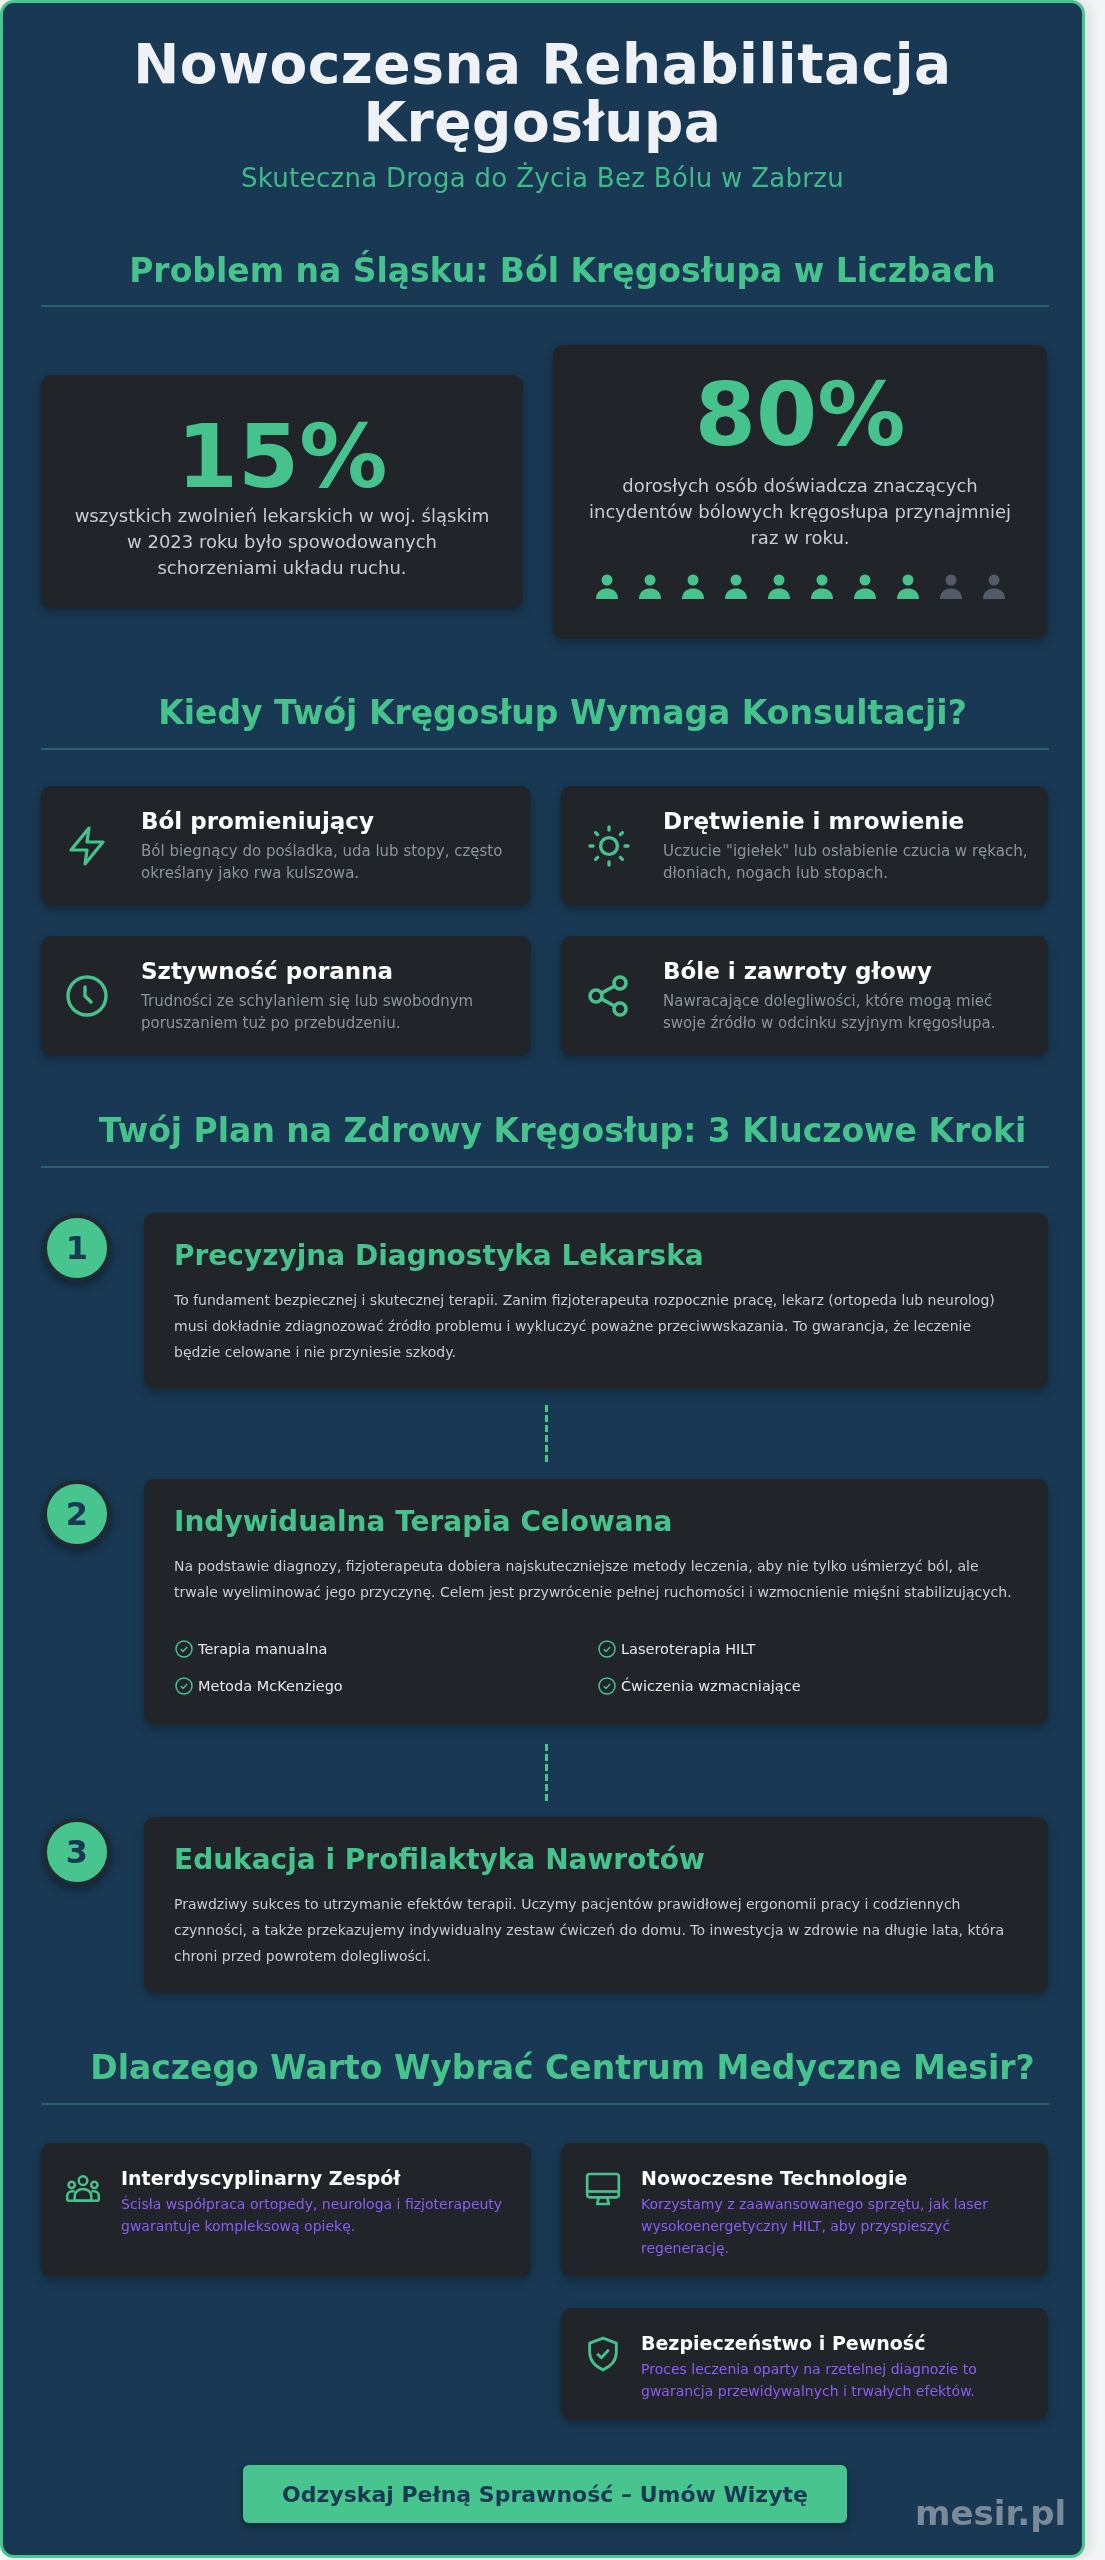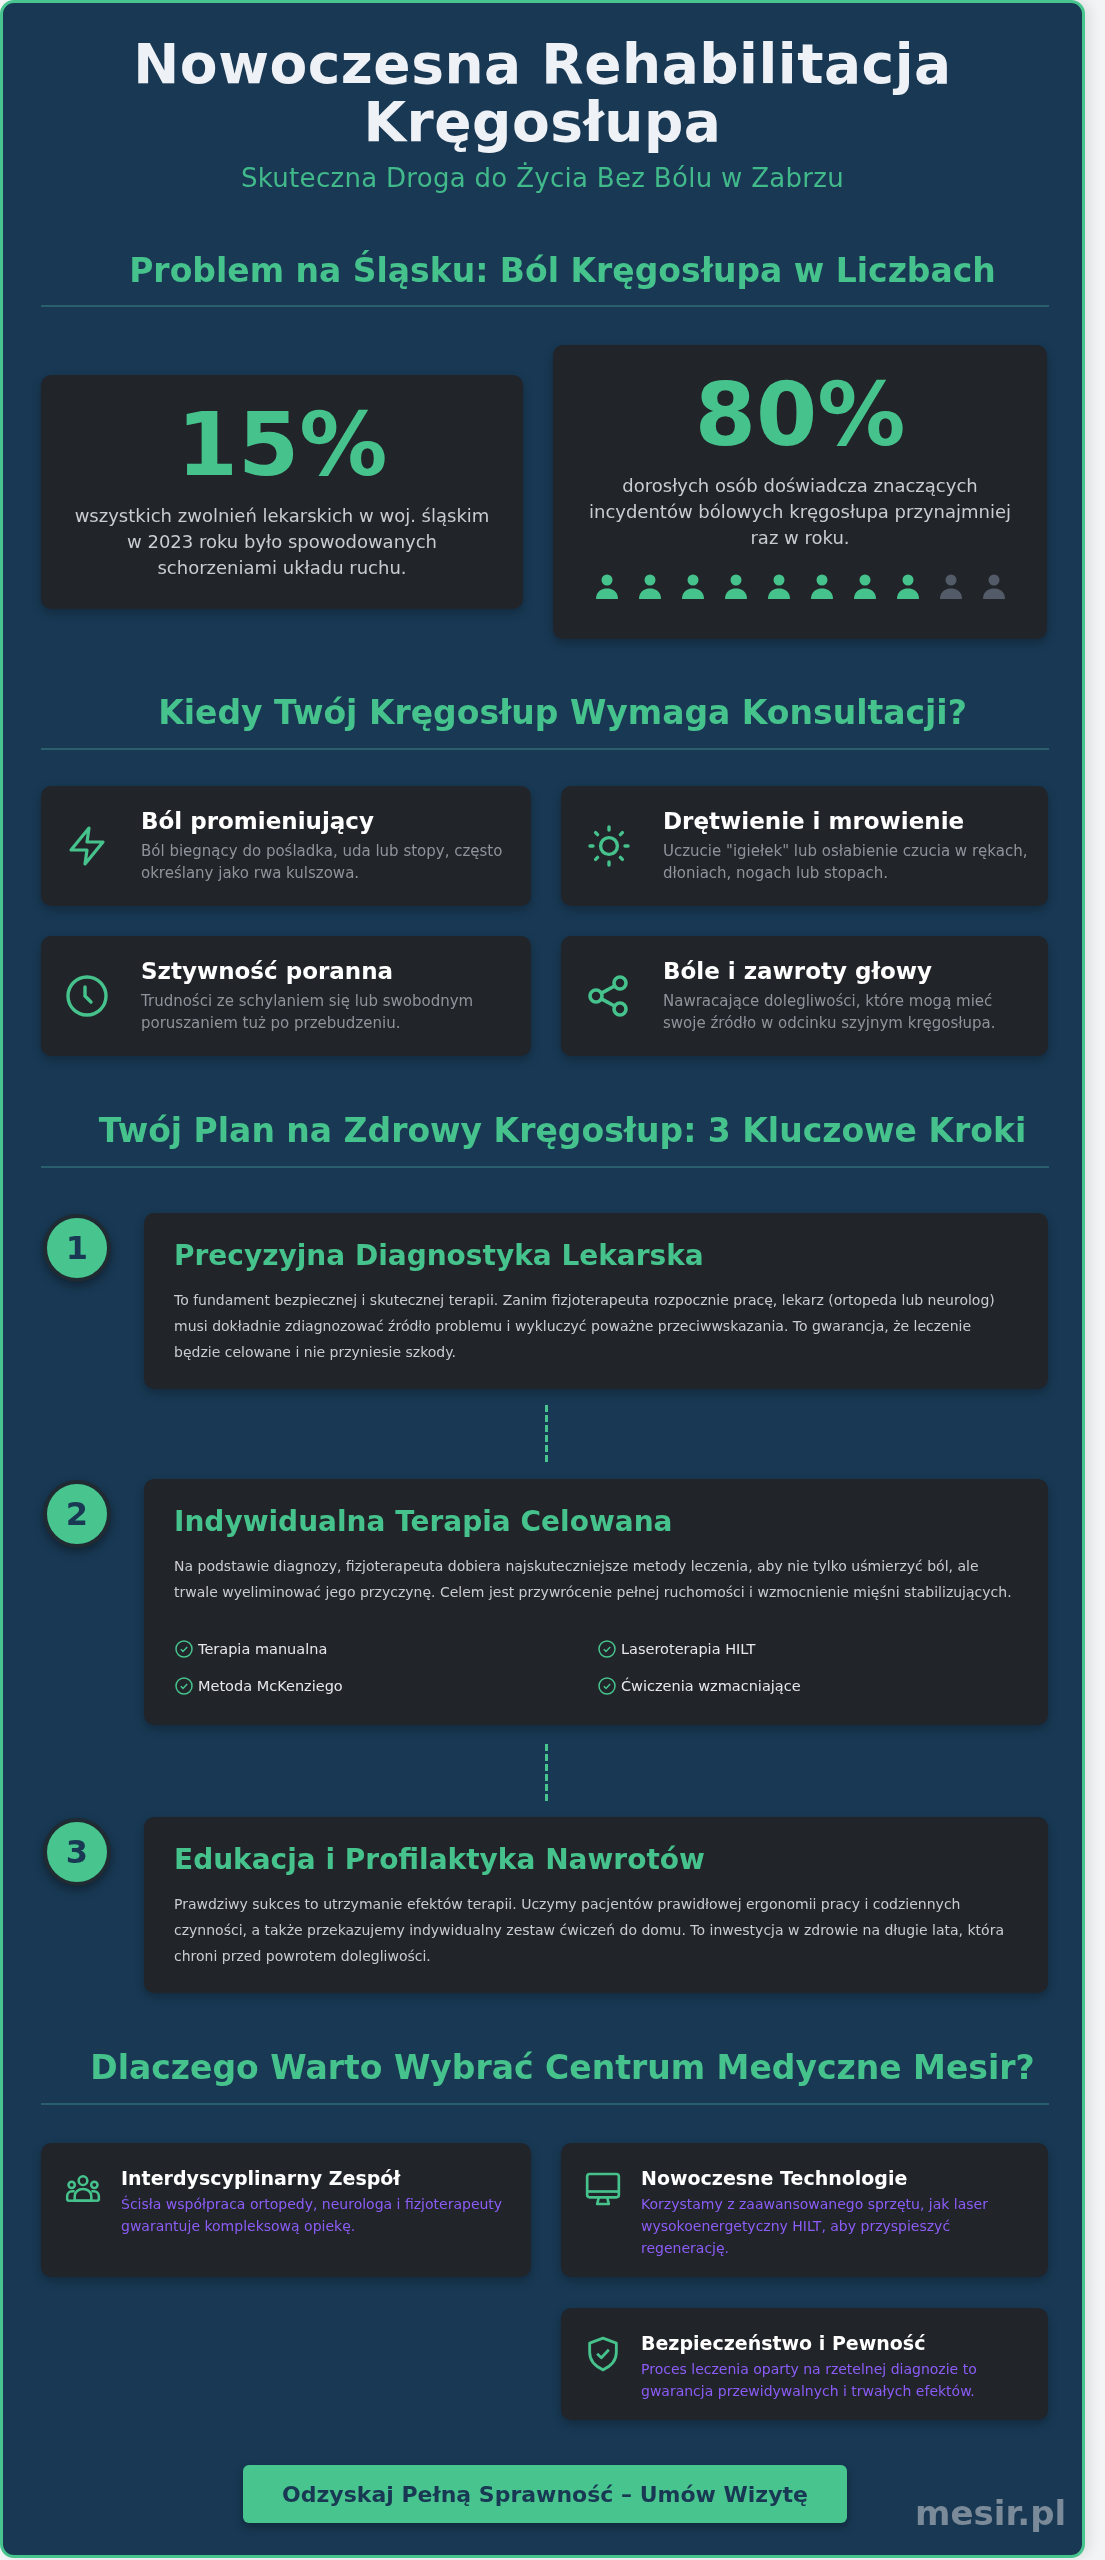--- a/index.html
+++ b/index.html
@@ -100,21 +100,21 @@
   <div class="title">
     <div>Nowoczesna Rehabilitacja</div>
     <div>Kręgosłupa</div>
   </div>
   <div class="subtitle">Skuteczna Droga do Życia Bez Bólu w Zabrzu</div>
 
   <div class="section-title" style="top:248px;">Problem na Śląsku: Ból Kręgosłupa w Liczbach</div>
   <div class="divider" style="top:302px;"></div>
 
   <div class="card" style="left:38px; top:372px; width:482px; height:234px;">
-    <div class="stat-num" style="top:18px;">15%</div>
+    <div class="stat-num" style="top:30px;">15%</div>
     <div class="stat-text" style="top:128px; left:28px; right:28px;">wszystkich zwolnień lekarskich w woj. śląskim w 2023 roku było spowodowanych schorzeniami układu ruchu.</div>
   </div>
 
   <div class="card" style="left:550px; top:342px; width:494px; height:294px;">
     <div class="stat-num" style="top:18px;">80%</div>
     <div class="stat-text" style="top:128px; left:24px; right:24px;">dorosłych osób doświadcza znaczących incydentów bólowych kręgosłupa przynajmniej raz w roku.</div>
     <div class="people" style="top:228px;">
       <svg class="person" viewBox="0 0 28 28">
           <circle cx="14" cy="7" r="5.5" fill="#46c38d"></circle>
           <path d="M3 26 C3 18 9 15.5 14 15.5 C19 15.5 25 18 25 26 Z" fill="#46c38d"></path>

